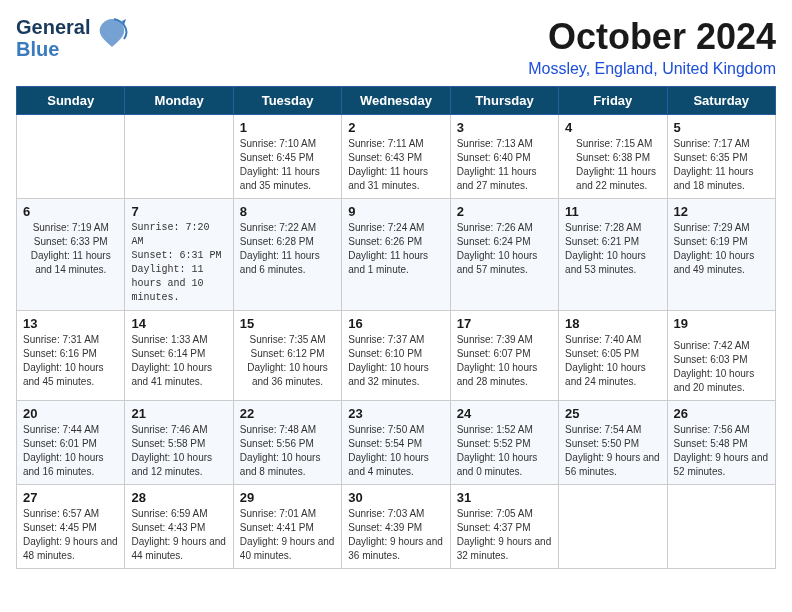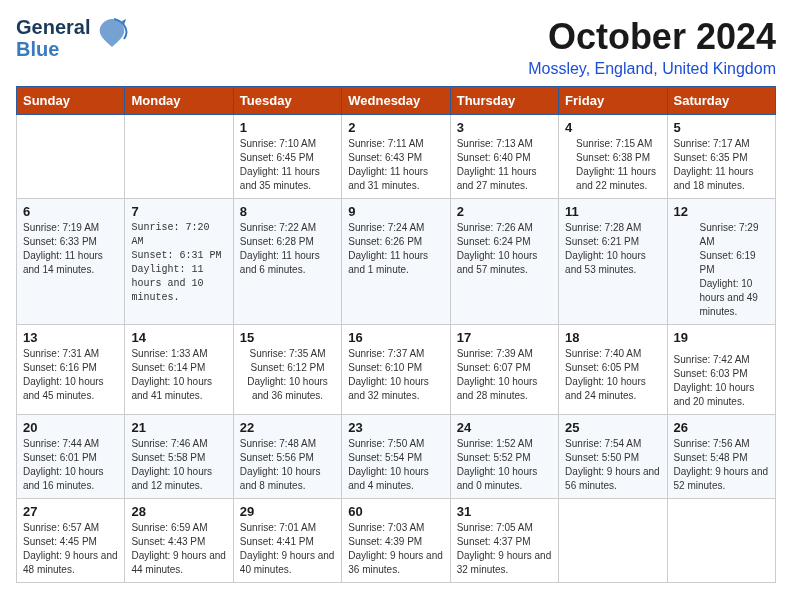--- a/index.html
+++ b/index.html
@@ -33,26 +33,26 @@
       font-size: 16px;
       color: #1d4ed8;
       margin-top: 2px;
     }
     .calendar {
       width: 100%;
       border-collapse: collapse;
       border: 1px solid #ccc;
     }
     .calendar th {
-      background: #c2410c;
+      background: #0c4a6e;
       color: #fff;
       font-size: 13px;
       font-weight: bold;
       padding: 6px 6px;
-      text-align: left;
+      text-align: center;
       border: 1px solid #2a5a9f;
     }
     .calendar td {
       vertical-align: top;
       padding: 5px 6px;
       border: 1px solid #ccc;
       font-size: 10.5px;
       color: #222;
       width: 14.28%;
       height: 80px;
@@ -146,21 +146,21 @@
         <td>
           <span class="day-number">5</span>
           <div class="day-info" style="white-space: pre-line;">Sunrise: 7:17 AM
 Sunset: 6:35 PM
 Daylight: 11 hours and 18 minutes.</div>
         </td>
       </tr>
       <tr>
         <td>
           <span class="day-number">6</span>
-          <div class="day-info" style="white-space: pre-line;">Sunrise: 7:19 AM
+          <div class="day-info" style="white-space: pre-line; text-align: center;">Sunrise: 7:19 AM
 Sunset: 6:33 PM
 Daylight: 11 hours and 14 minutes.</div>
         </td>
         <td>
           <span class="day-number">7</span>
           <div class="day-info" style="white-space: pre-line; font-family: Liberation Mono, monospace;">Sunrise: 7:20 AM
 Sunset: 6:31 PM
 Daylight: 11 hours and 10 minutes.</div>
         </td>
         <td>
@@ -182,21 +182,21 @@
 Daylight: 10 hours and 57 minutes.</div>
         </td>
         <td>
           <span class="day-number">11</span>
           <div class="day-info" style="white-space: pre-line;">Sunrise: 7:28 AM
 Sunset: 6:21 PM
 Daylight: 10 hours and 53 minutes.</div>
         </td>
         <td>
           <span class="day-number">12</span>
-          <div class="day-info" style="white-space: pre-line; margin-left: 26px;">Sunrise: 7:29 AM
+          <div class="day-info" style="white-space: pre-line;">Sunrise: 7:29 AM
 Sunset: 6:19 PM
 Daylight: 10 hours and 49 minutes.</div>
         </td>
       </tr>
       <tr>
         <td>
           <span class="day-number">13</span>
           <div class="day-info" style="white-space: pre-line;">Sunrise: 7:31 AM
 Sunset: 6:16 PM
 Daylight: 10 hours and 45 minutes.</div>
@@ -295,21 +295,21 @@
 Sunset: 4:43 PM
 Daylight: 9 hours and 44 minutes.</div>
         </td>
         <td>
           <span class="day-number">29</span>
           <div class="day-info" style="white-space: pre-line;">Sunrise: 7:01 AM
 Sunset: 4:41 PM
 Daylight: 9 hours and 40 minutes.</div>
         </td>
         <td>
-          <span class="day-number">60</span>
+          <span class="day-number">30</span>
           <div class="day-info" style="white-space: pre-line;">Sunrise: 7:03 AM
 Sunset: 4:39 PM
 Daylight: 9 hours and 36 minutes.</div>
         </td>
         <td>
           <span class="day-number">31</span>
           <div class="day-info" style="white-space: pre-line;">Sunrise: 7:05 AM
 Sunset: 4:37 PM
 Daylight: 9 hours and 32 minutes.</div>
         </td>

